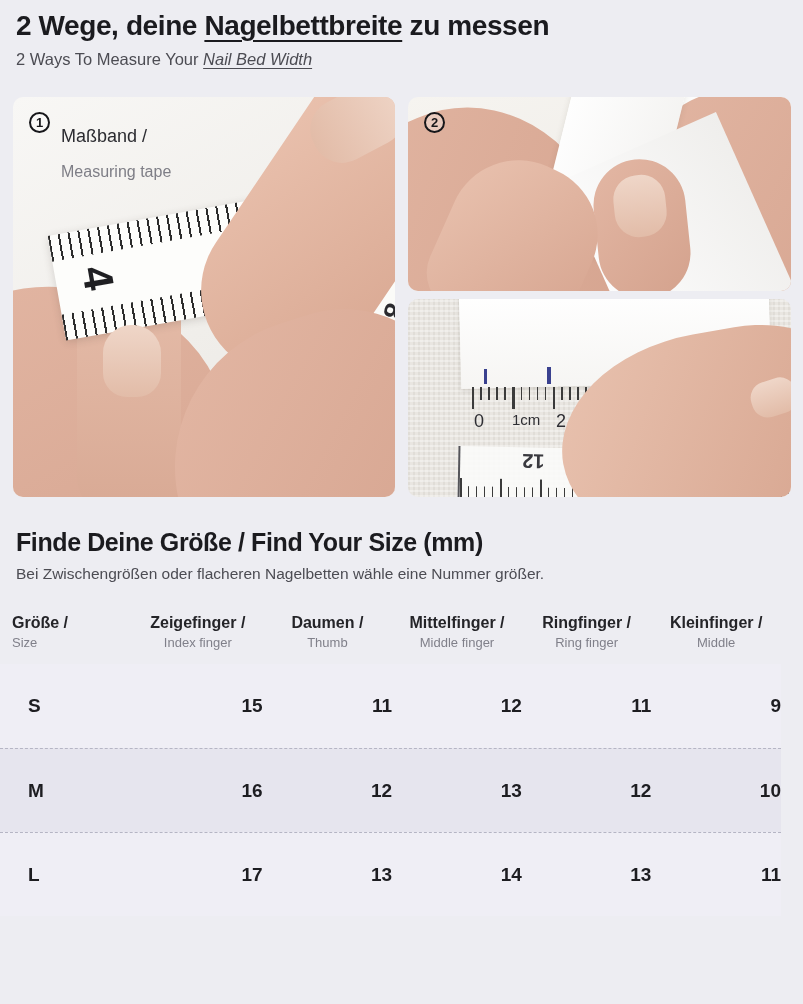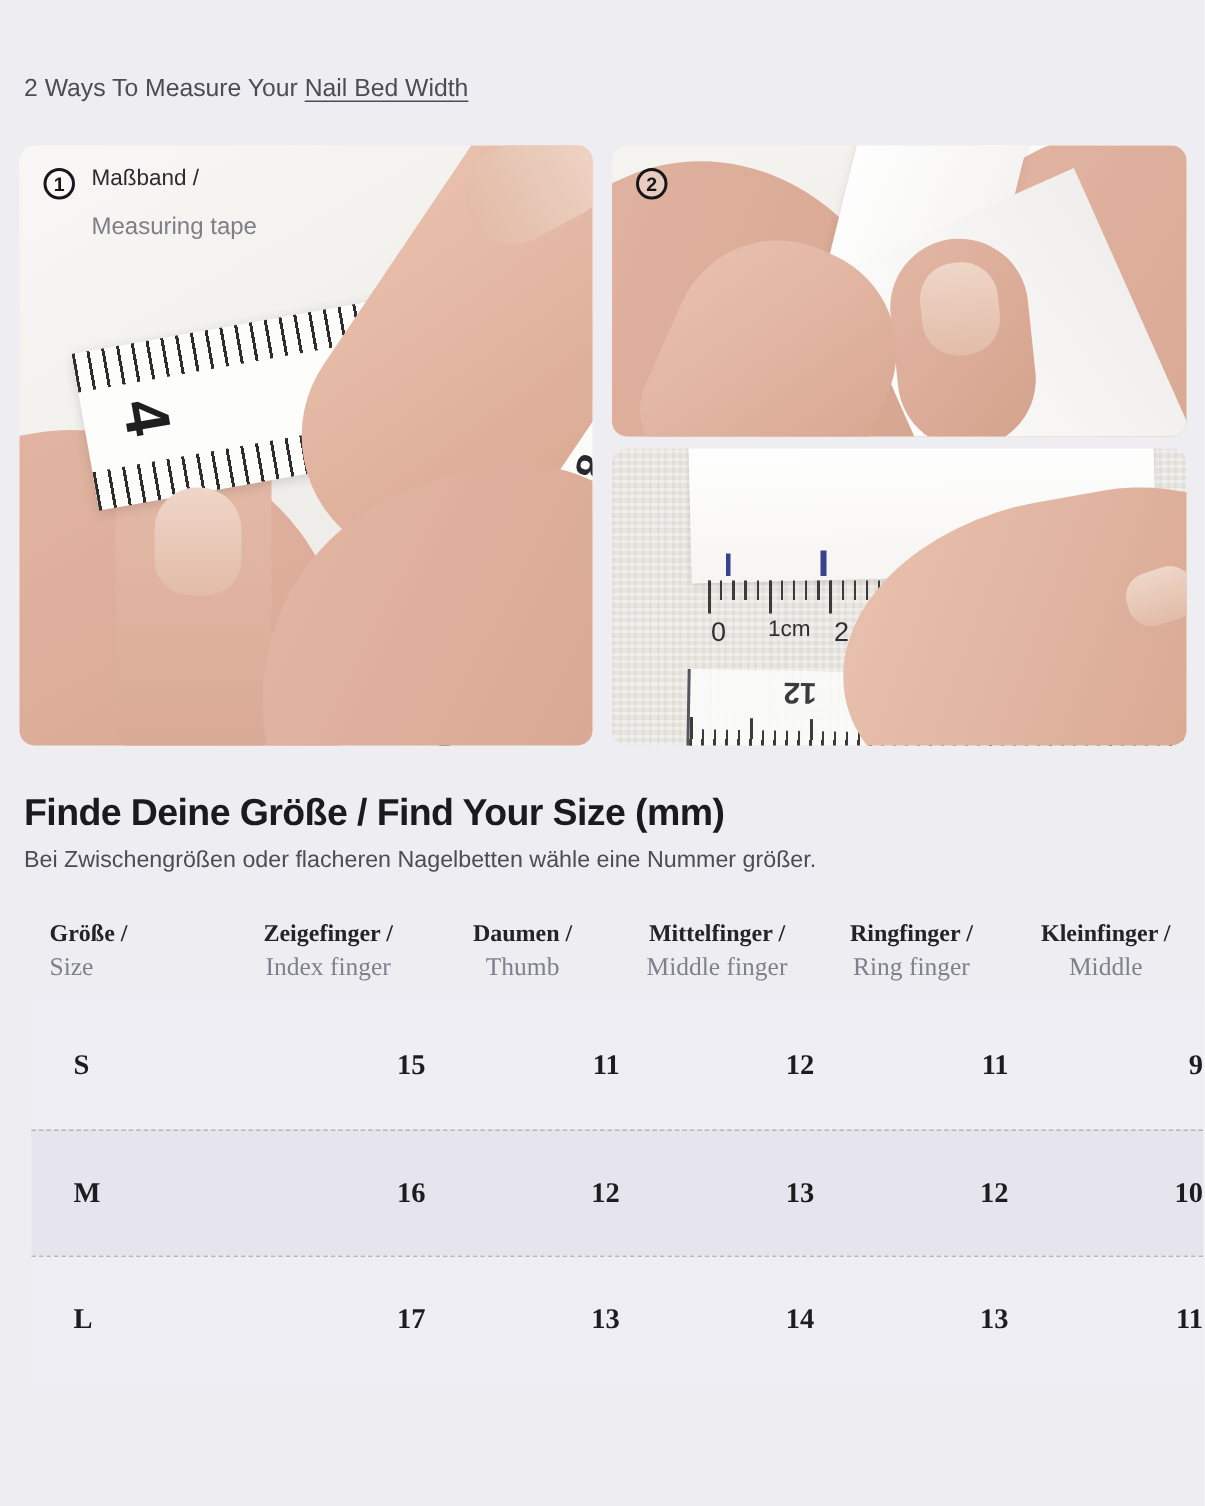--- a/index.html
+++ b/index.html
@@ -5,38 +5,38 @@
   * { margin:0; padding:0; box-sizing:border-box; }
   html,body { width:803px; height:1004px; }
   body { font-family:"Liberation Sans", sans-serif; }
   .page { position:relative; width:803px; height:1004px; background:#ededf2; overflow:hidden; }
 
   
   .title { position:absolute; left:16px; top:10px; font-size:28px; font-weight:bold;
            color:#1b1b1f; letter-spacing:-0.4px; white-space:nowrap; }
   .title .u { text-decoration:underline; text-decoration-thickness:2px; text-underline-offset:5px; }
   .subtitle { position:absolute; left:16px; top:50px; font-size:16.5px; color:#4c4c53; white-space:nowrap; }
-  .subtitle .u { text-decoration:underline; text-underline-offset:3px; }
+  .subtitle .u { text-decoration:underline; text-underline-offset:3px;font-style:italic; }
 
   
   .photo { position:absolute; border-radius:10px; overflow:hidden; }
   .photo-left { left:13px; top:97px; width:382px; height:400px;
                 background:linear-gradient(150deg,#f8f7f5,#f0eeea 55%,#e9e6e2); }
   .photo-rt { left:408px; top:97px; width:383px; height:194px;
               background:linear-gradient(160deg,#f6f4f0,#ebe8e3); }
   .photo-rb { left:408px; top:299px; width:383px; height:198px;
               background:#e9e6e1;
               background-image:repeating-linear-gradient(0deg, rgba(255,255,255,.35) 0 2px, transparent 2px 5px),
                                repeating-linear-gradient(90deg, rgba(198,194,186,.25) 0 2px, transparent 2px 5px); }
 
   .method-label { position:absolute; left:16px; top:13px; display:flex; gap:11px; z-index:30; }
   .badge { width:21px; height:21px; border:2px solid #17171a; border-radius:50%;
            display:flex; align-items:center; justify-content:center;
            font-size:13px; font-weight:bold; color:#17171a; margin-top:2px; background:rgba(255,255,255,.35); }
-  .mlabel-de { font-size:15px; color:#2b2b30; }
+  .mlabel-de { font-size:18px; color:#2b2b30;margin-top:16px; }
   .mlabel-en { font-size:16px; color:#7e7e86; margin-top:16px; }
 
   .skin { background:linear-gradient(135deg,#e3b7a4,#d4a28d); }
   .nail { background:linear-gradient(180deg,#efd6c8,#e2bca8); }
 
   
   .pl-hand-left { position:absolute; left:-150px; top:190px; width:360px; height:400px;
                   border-radius:48% 42% 40% 50%; transform:rotate(16deg); }
   .pl-thumb { position:absolute; left:64px; top:150px; width:104px; height:270px;
               border-radius:52px 52px 40px 40px; background:linear-gradient(180deg,#e7bfac,#d8a994); }
@@ -116,38 +116,39 @@
                                 repeating-linear-gradient(90deg,#3b3b3b 0 2px, transparent 2px 40px);
                background-size:100% 12px, 100% 20px; background-repeat:no-repeat;
                background-position:0 8px, 0 0; }
 
   
   .size-heading { position:absolute; left:16px; top:528px; font-size:25px; font-weight:bold;
                   color:#1b1b1f; letter-spacing:-0.4px; }
   .size-note { position:absolute; left:16px; top:565px; font-size:15.5px; color:#4c4c53; }
 
   
-  .size-table { position:absolute; left:21px; top:606px; width:781px;font-family:Liberation Serif, serif; }
+  .size-table { position:absolute; left:0; top:606px; width:781px; }
   .t-head { display:flex; padding:8px 0 14px 0; }
   .t-col { flex:1; text-align:center; }
   .t-col-first { flex:0 0 133px; text-align:left; padding-left:12px; }
   .th-de { font-size:16px; font-weight:bold; color:#242428; display:block; }
-  .th-en { font-size:17px; color:#80808a; display:block; margin-top:3px; }
+  .th-en { font-size:13px; color:#80808a; display:block; margin-top:3px; }
   .t-row { display:flex; align-items:center; height:84px; }
   .t-row.light { background:#efeef5; }
   .t-row.dark { background:#e6e5ee; }
   .t-row + .t-row { border-top:1px dashed #b5b5c4; }
   .t-size { flex:0 0 133px; text-align:left; padding-left:28px; font-size:19px; font-weight:bold; color:#1d1d21; }
   .t-val { flex:1; text-align:right; font-size:19px; font-weight:bold; color:#1d1d21; }
 </style>
 </head>
 <body>
 
 <div class="page">
 
+  <h1 class="title"><span>2 Wege, deine </span><span class="u">Nagelbettbreite</span><span> zu messen</span></h1>
   <div class="subtitle"><span>2 Ways To Measure Your </span><span class="u">Nail Bed Width</span></div>
 
   <div class="photo photo-left">
     <div class="pl-hand-left skin"></div>
     <div class="pl-thumb"></div>
     <div class="pl-tape">
       <div class="ticks-h-top"></div>
       <div class="ticks-h-bot"></div>
       <span class="pl-num4">4</span>
     </div>

